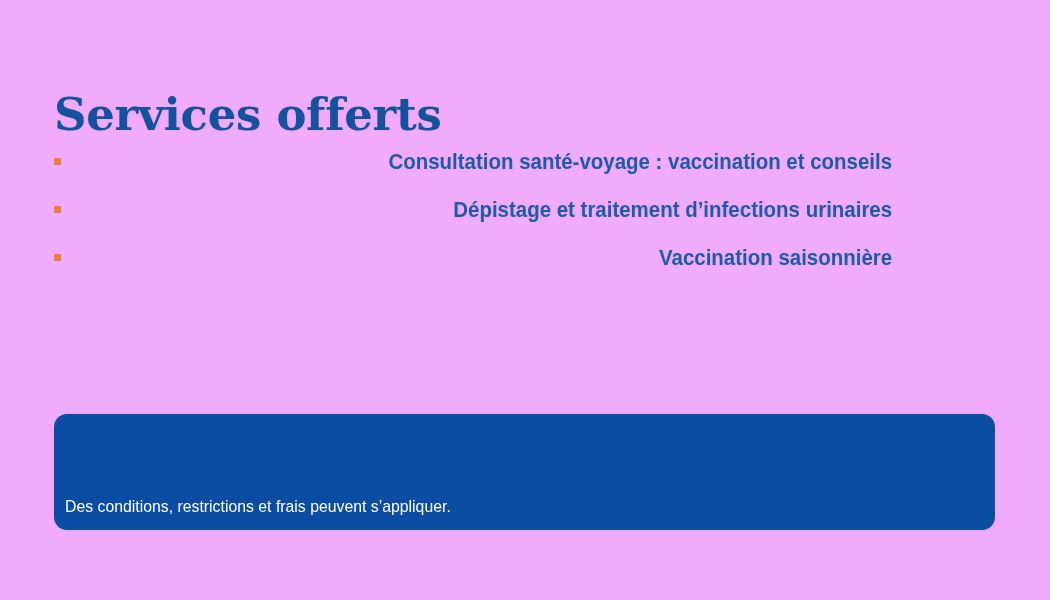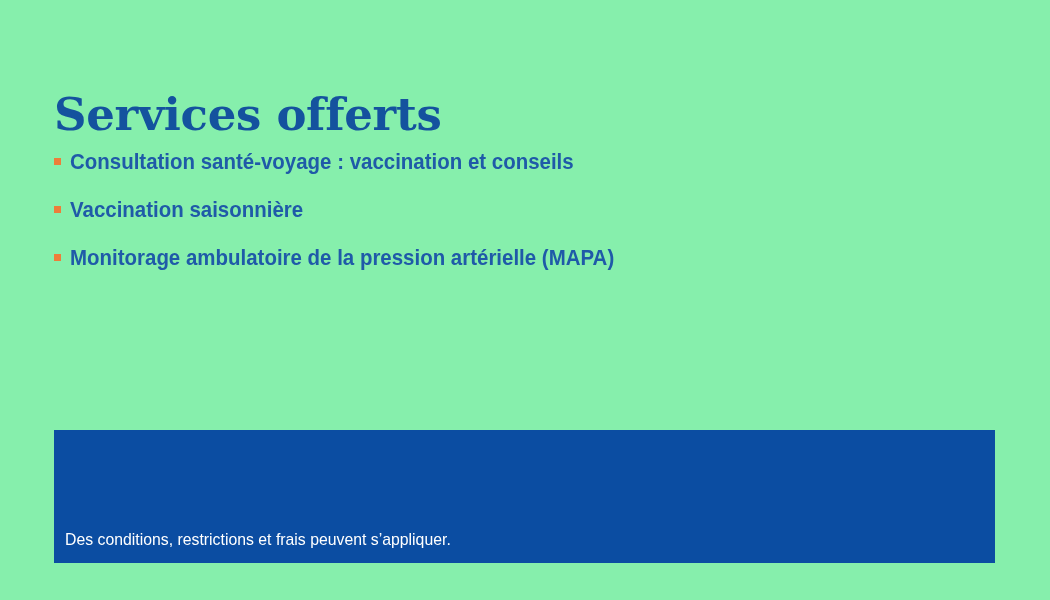--- a/index.html
+++ b/index.html
@@ -11,21 +11,22 @@
     height: 600px;
     background: #ffffff;
     font-family: "Liberation Sans", sans-serif;
     overflow: hidden;
     position: relative;
   }
 
   .slide {
     position: absolute;
     inset: 0;
-    background: #86efac;
+    background: #f0abfc;
+    text-align: right;
   }
 
   
   .slide-title {
     position: absolute;
     left: 54px;
     top: 58px;
     font-family: "DejaVu Serif", "Liberation Serif", serif;
     font-weight: bold;
     font-size: 45px;
@@ -68,24 +69,25 @@
     color: #1f5aa8;
     white-space: nowrap;
     transform: scaleX(0.93);
     transform-origin: left center;
   }
 
   
   .footer-band {
     position: absolute;
     left: 54px;
-    top: 430px;
+    top: 414px;
     width: 941px;
-    height: 133px;
+    height: 116px;
     background: #0b4da2;
+    border-radius: 13px;
   }
   .footer-note {
     position: absolute;
     left: 11px;
     bottom: 12px;
     font-family: "Liberation Sans", sans-serif;
     font-size: 17px;
     line-height: 22px;
     color: #ffffff;
     white-space: nowrap;
@@ -100,31 +102,31 @@
 
   <h1 class="slide-title">Services offerts</h1>
 
   <ul class="bullet-list">
 
     <li class="bullet-item">
       <span class="bullet-marker"></span>
       <span class="bullet-text">Consultation santé-voyage : vaccination et conseils</span>
     </li>
 
+    <li class="bullet-item">
+      <span class="bullet-marker"></span>
+      <span class="bullet-text">Dépistage et traitement d’infections urinaires</span>
+    </li>
 
 
     <li class="bullet-item">
       <span class="bullet-marker"></span>
       <span class="bullet-text">Vaccination saisonnière</span>
     </li>
 
-    <li class="bullet-item">
-      <span class="bullet-marker"></span>
-      <span class="bullet-text">Monitorage ambulatoire de la pression artérielle (MAPA)</span>
-    </li>
 
   </ul>
 
   <div class="footer-band">
     <div class="footer-note">Des conditions, restrictions et frais peuvent s’appliquer.</div>
   </div>
 
 </div>
 
 </body></html>

